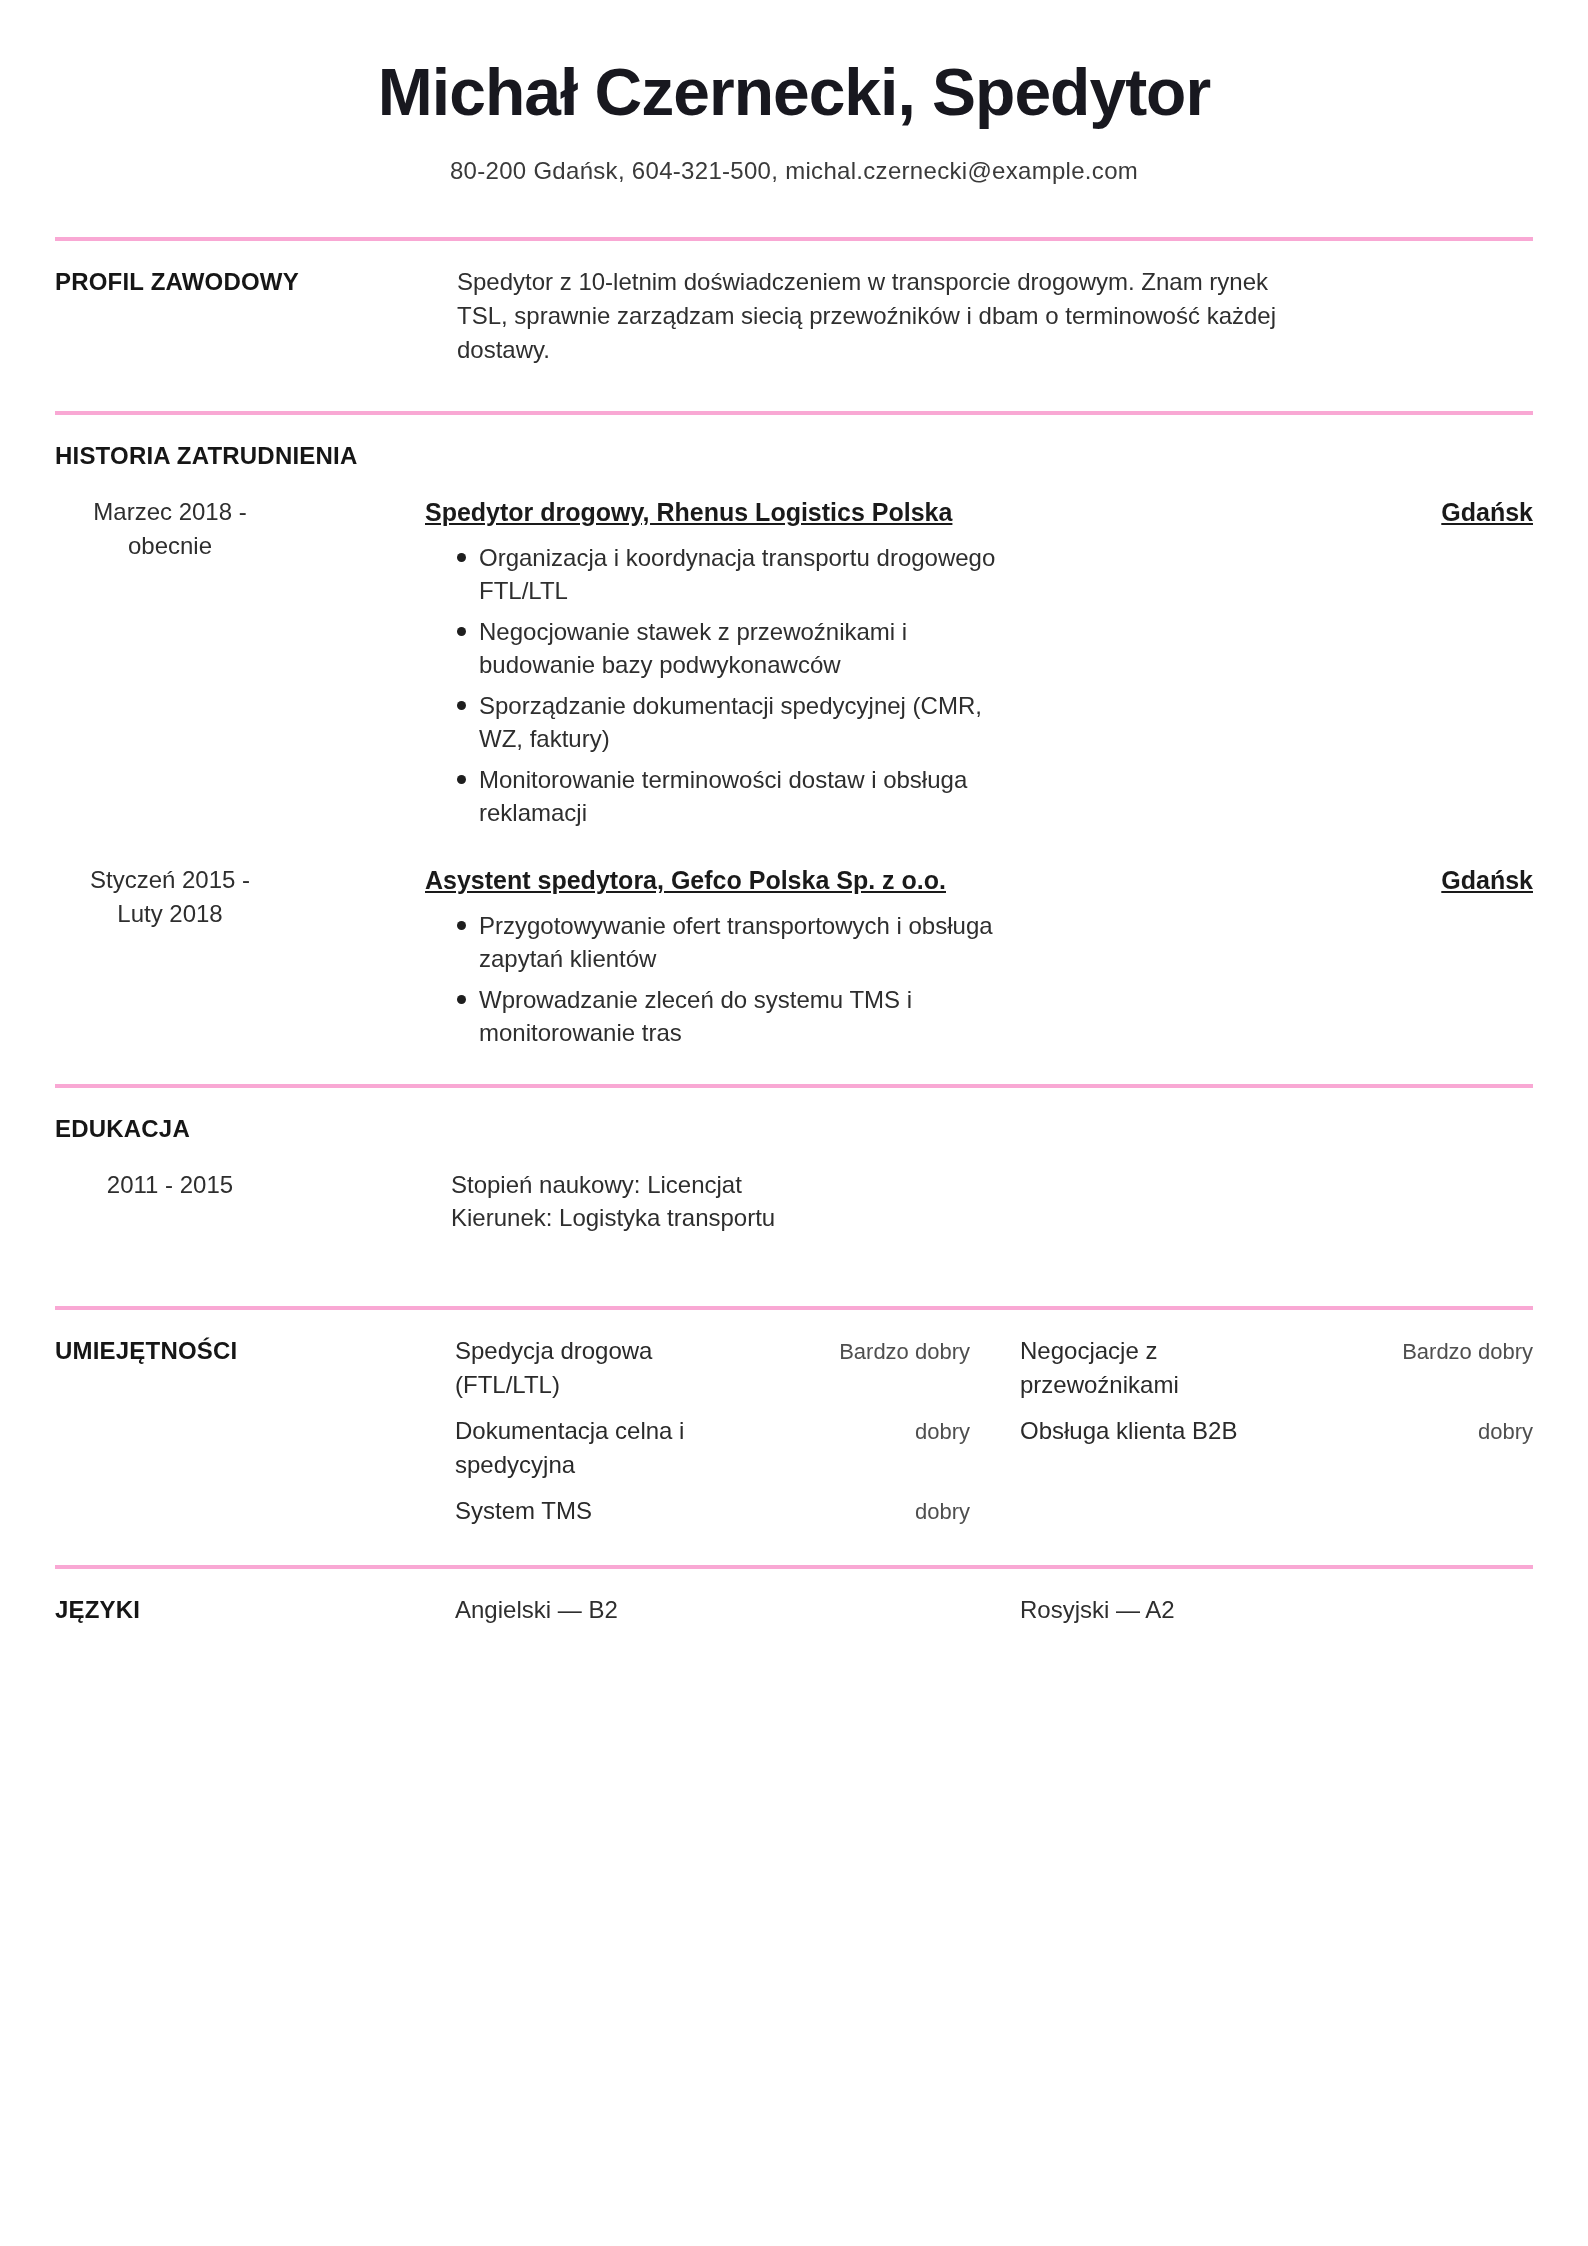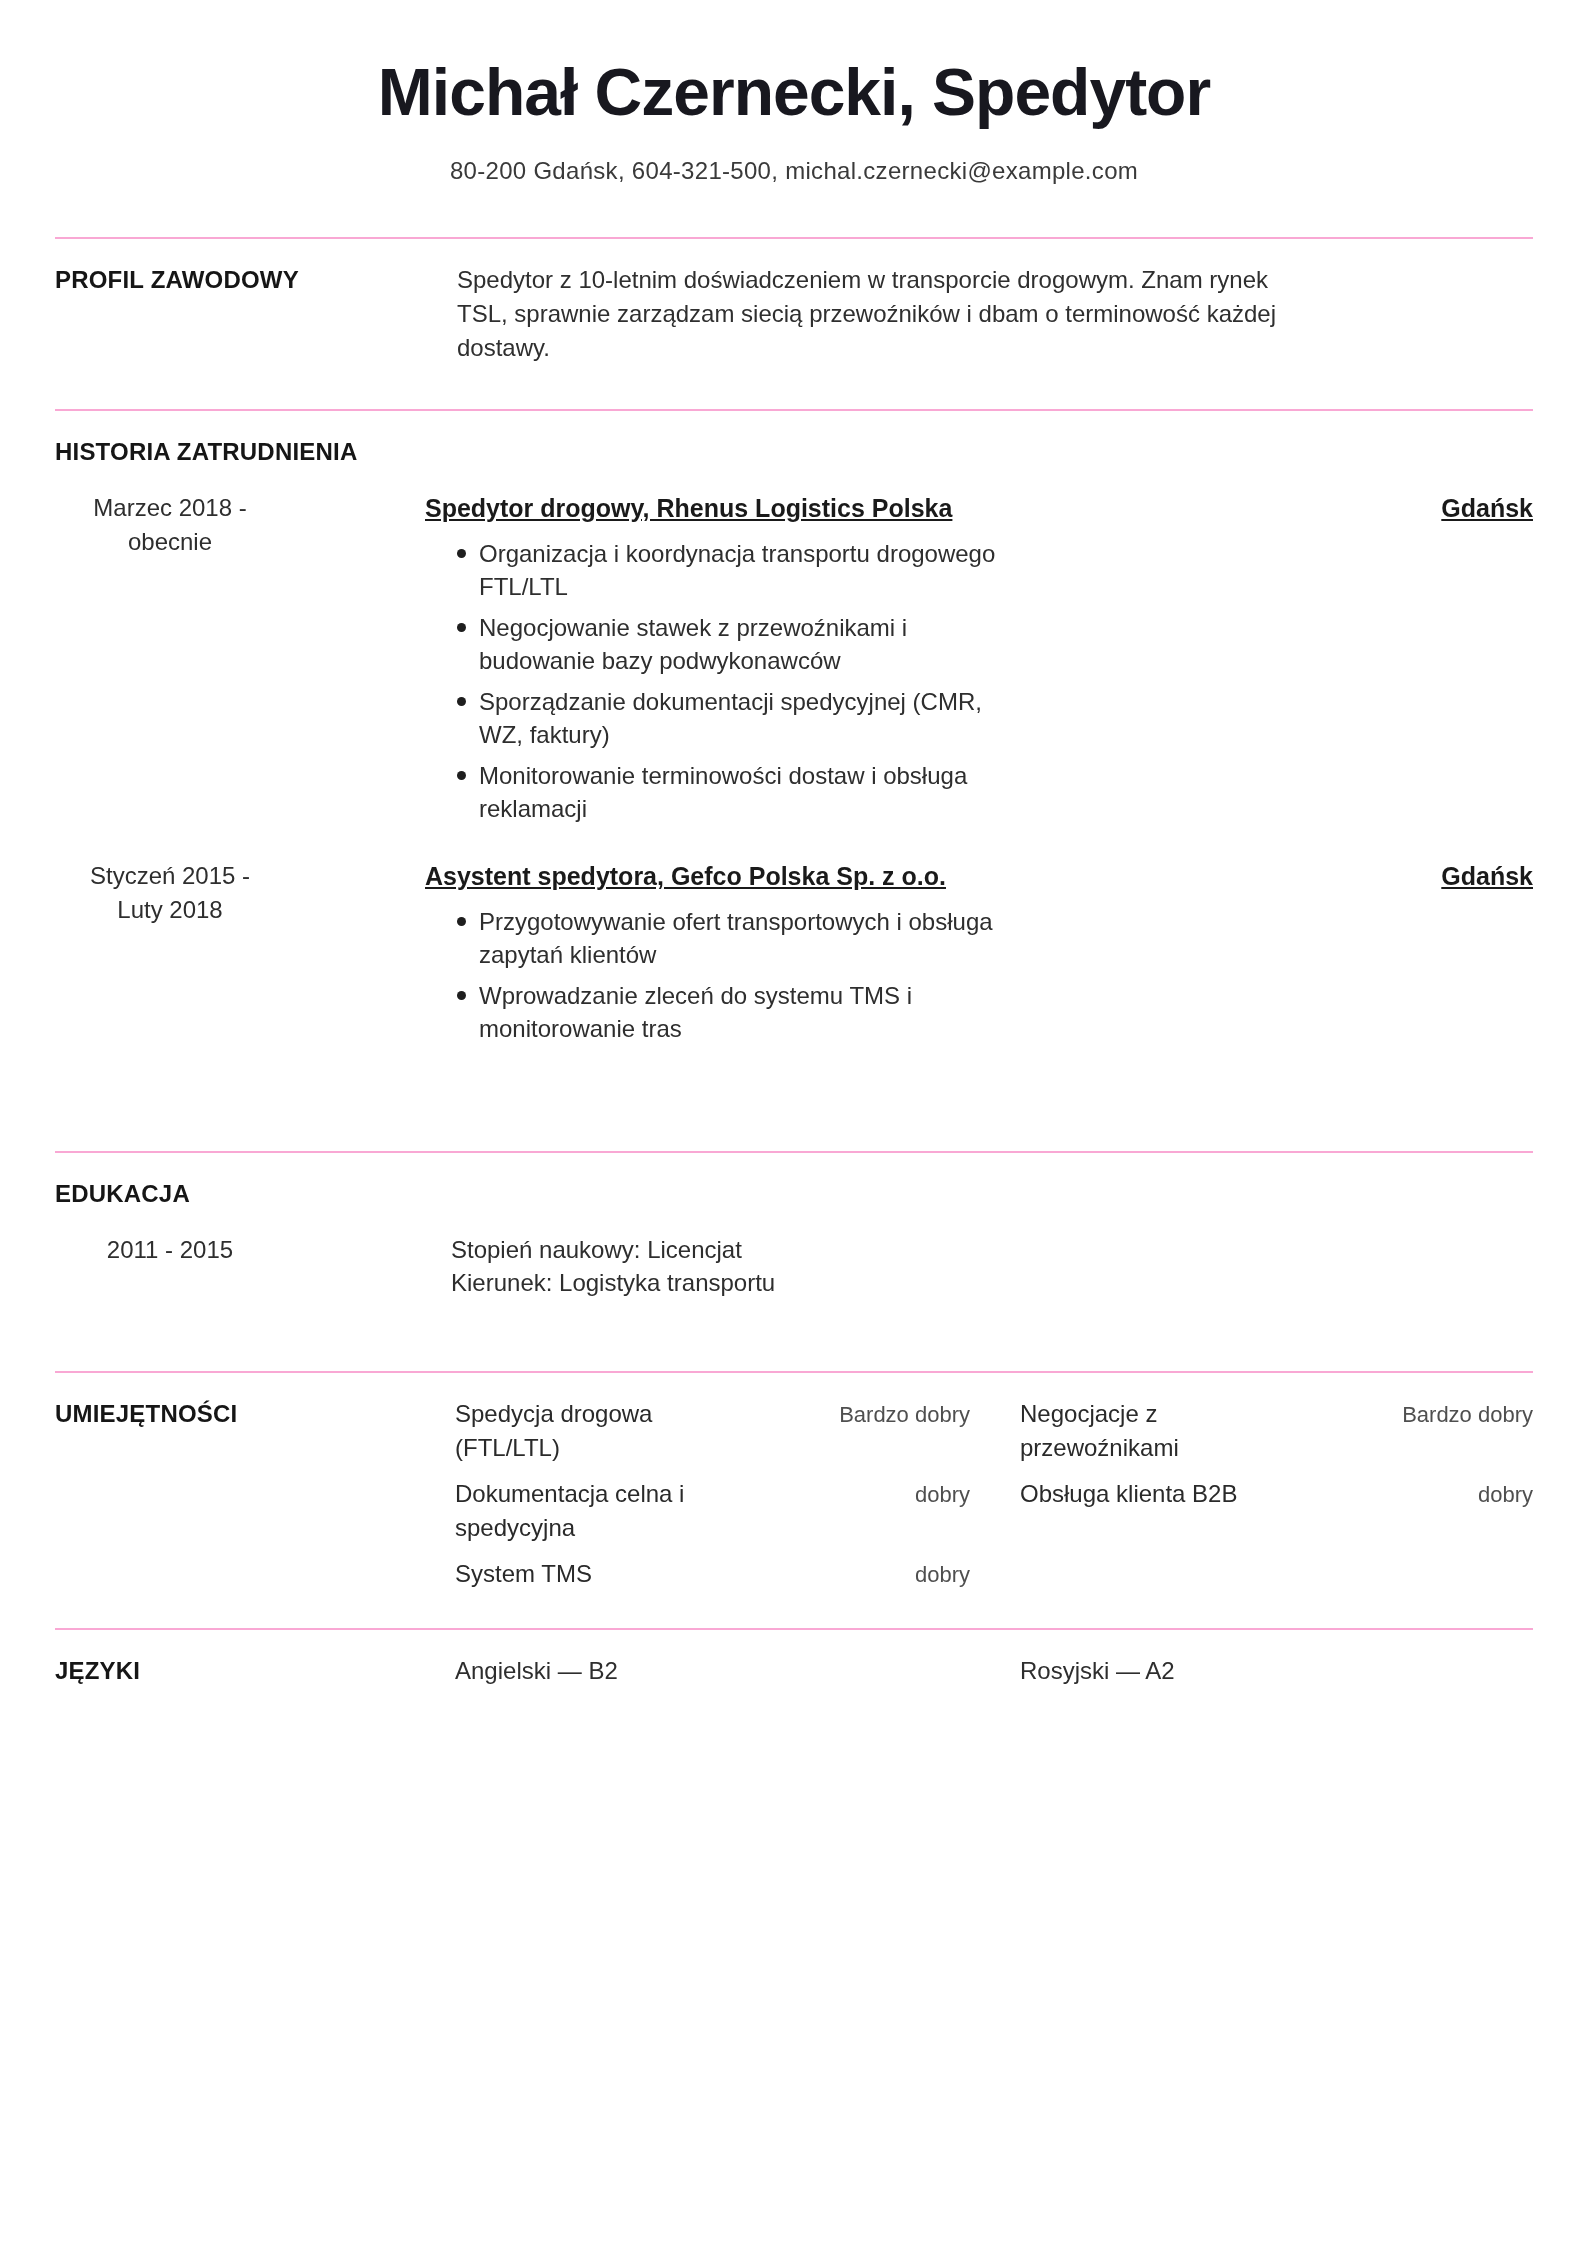--- a/index.html
+++ b/index.html
@@ -29,21 +29,21 @@
   .contact {
     margin-top: 30px;
     text-align: center;
     font-size: 24px;
     color: #3a3a3a;
     letter-spacing: 0.3px;
   }
 
   
   .sect {
-    border-top: 2px solid #f9a8d4;
+    border-top: 4px solid #f9a8d4;
   }
   .sect.first { margin-top: 52px; }
   .label-row {
     display: grid;
     grid-template-columns: 370px 1fr;
   }
   .sect-label {
     font-size: 24px;
     font-weight: 700;
     color: #161616;
@@ -54,21 +54,21 @@
   
   .sect-profile { padding-top: 24px; padding-bottom: 44px; }
   .profile-text {
     padding-left: 32px;
     font-size: 24px;
     line-height: 34px;
     color: #2f2f2f;
   }
 
   
-  .sect-history { padding-top: 24px; padding-bottom: 106px; }
+  .sect-history { padding-top: 24px; padding-bottom: 35px; }
   .sect-education { padding-top: 24px; padding-bottom: 72px; }
   .entries { margin-top: 22px; }
   .entry {
     display: grid;
     grid-template-columns: 370px 1fr;
   }
   .entry + .entry { margin-top: 34px; }
   .entry-dates {
     width: 230px;
     text-align: center;

